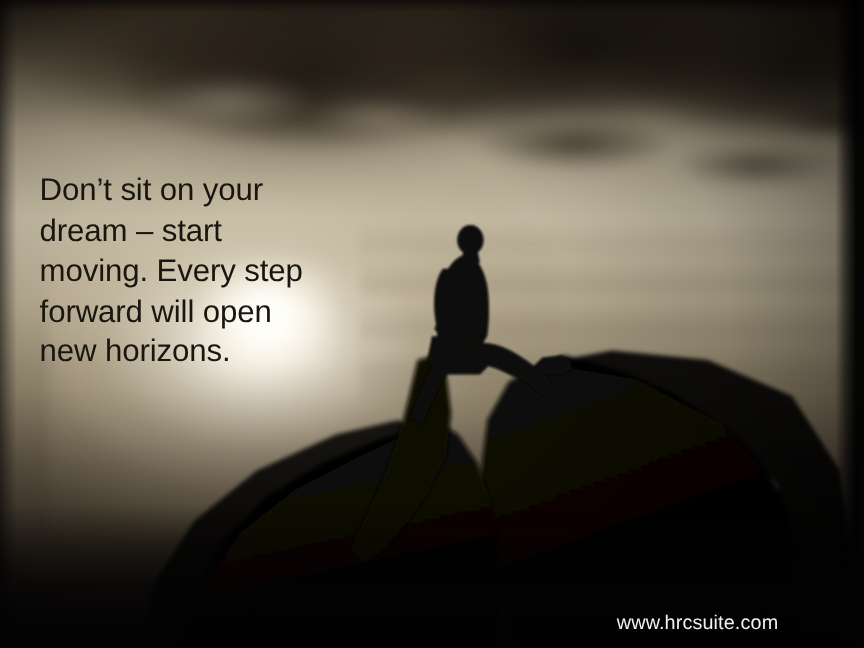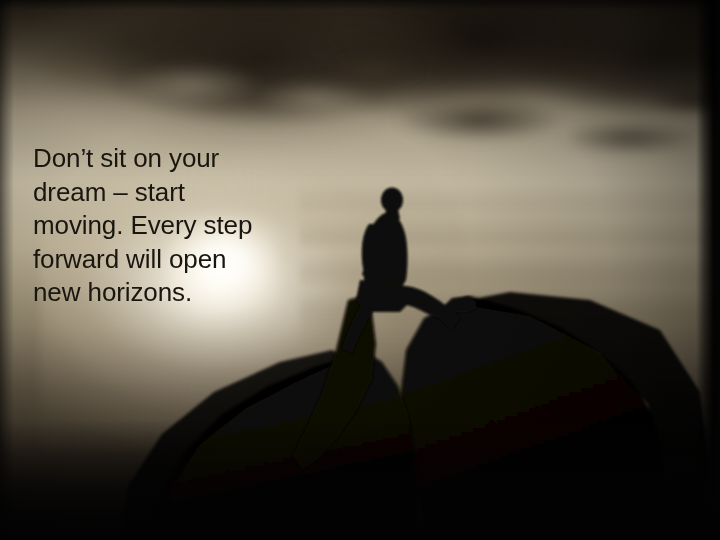--- a/index.html
+++ b/index.html
@@ -293,14 +293,15 @@
   <div class="edge-left"></div>
   <div class="edge-right"></div>
   <div class="edge-bottom"></div>
 
   <div class="quote">Don’t sit on your
 dream – start
 moving. Every step
 forward will open
 new horizons.</div>
 
+  <div class="watermark">www.hrcsuite.com</div>
 
 </div>
 
 </body></html>

